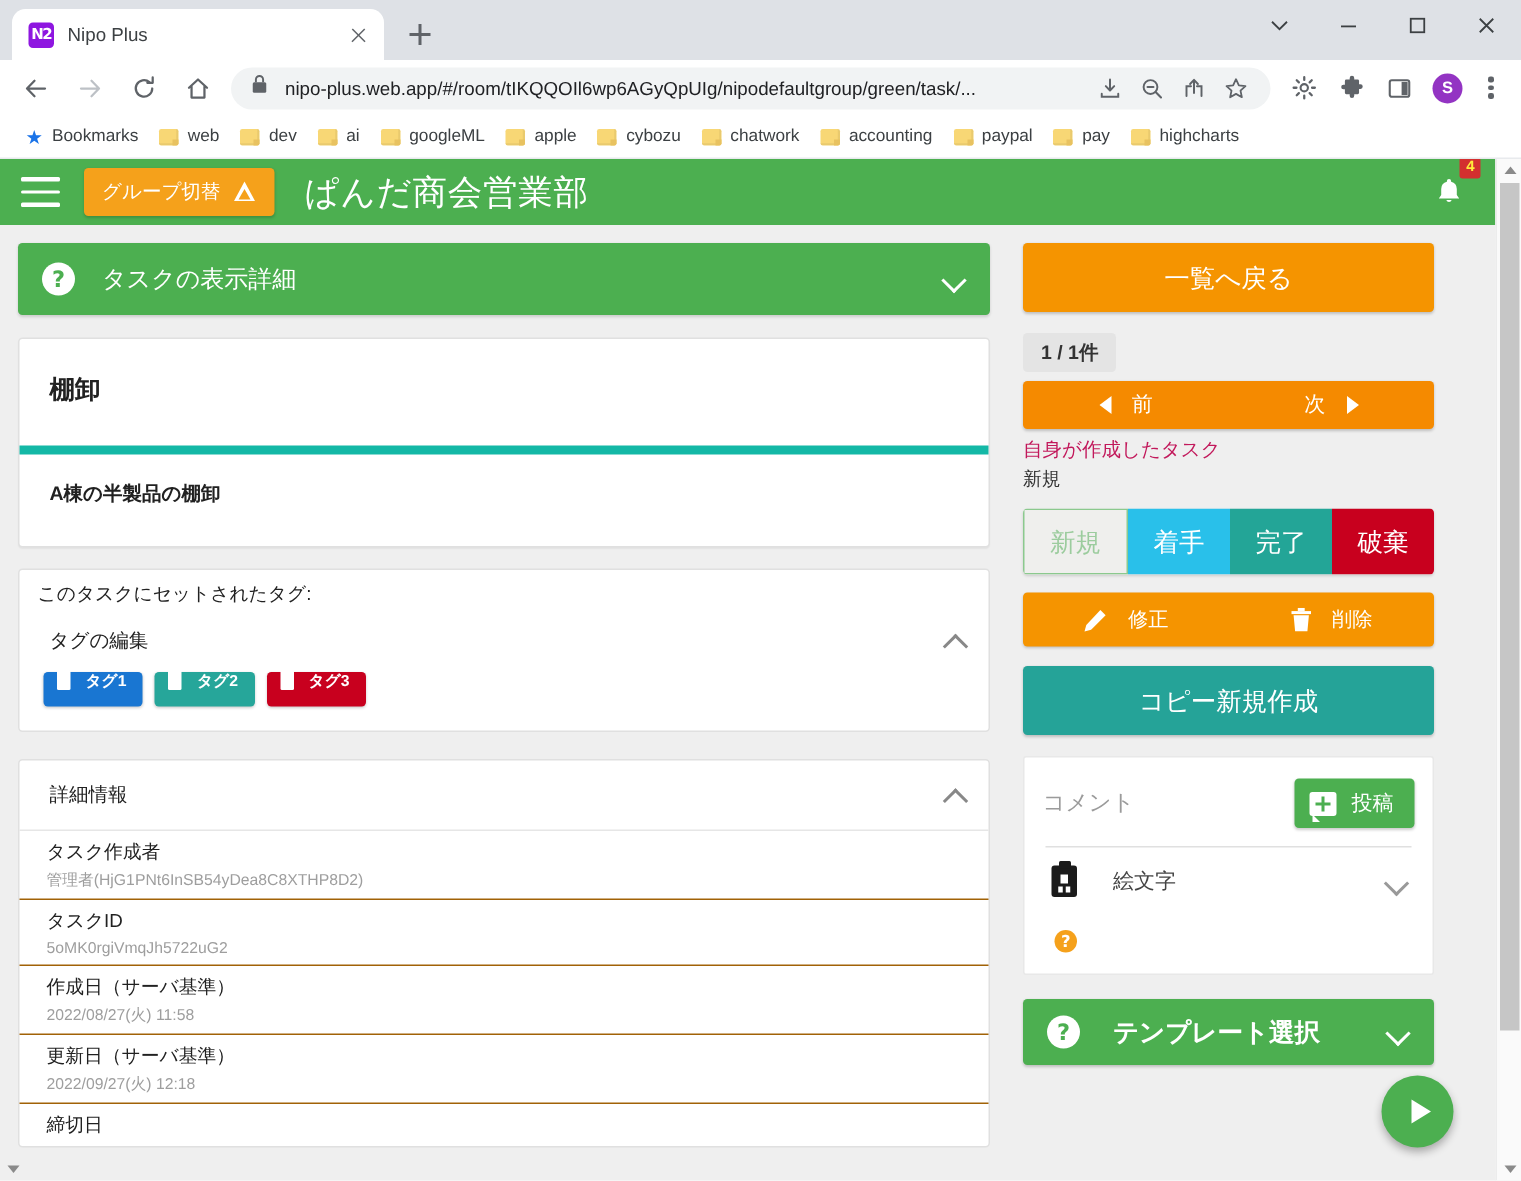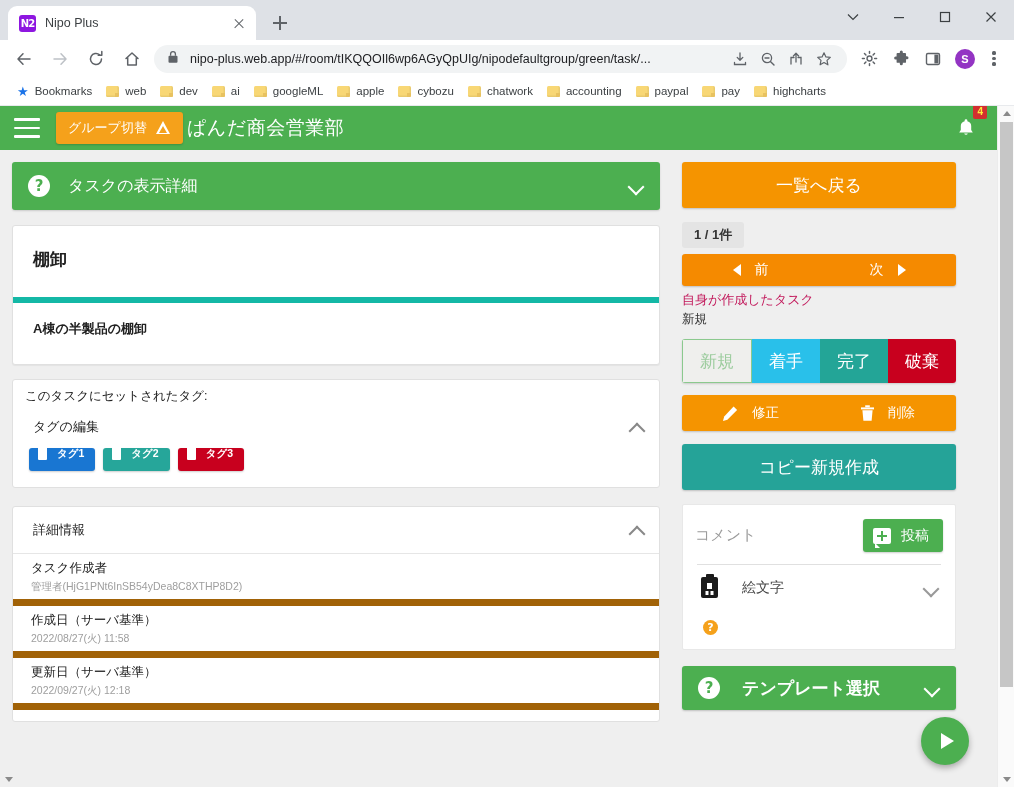--- a/index.html
+++ b/index.html
@@ -135,21 +135,21 @@
   }
   .tri-outline { width:15px; height:14px; position:relative; }
   .tri-outline::before {
     content:''; position:absolute; left:0; top:0; width:0; height:0;
     border-left:7.5px solid transparent; border-right:7.5px solid transparent; border-bottom:13px solid #fff;
   }
   .tri-outline::after {
     content:''; position:absolute; left:3.2px; top:4.6px; width:0; height:0;
     border-left:4.3px solid transparent; border-right:4.3px solid transparent; border-bottom:7.6px solid #f5a11b;
   }
-  .apptitle { margin-left: 4px; color: #fff; font-size: 19px; letter-spacing: .5px; }
+  .apptitle { margin-left: 20px; color: #fff; font-size: 23px; letter-spacing: .5px; }
   .bellwrap { margin-left: auto; position: relative; width: 34px; height: 34px; display:flex;align-items:center;justify-content:center; cursor:pointer;}
   .badge {
     position: absolute; top: -6px; right: -4px; background: #d32f2f; color: #ffeb3b;
     font-size: 10px; font-weight: bold; border-radius: 2px; padding: 1px 4px; line-height: 12px;
   }
 
   
   .content {
     display: flex; gap: 0; padding: 0; height: calc(100% - 44px); overflow: hidden;
     position: relative;
@@ -195,21 +195,21 @@
   .tagchip {
     display:flex; align-items:center; gap:10px; height:23px; padding:0 11px 12px 9px;
     border-radius: 3px; color:#fff; font-size: 10.5px; font-weight: bold;
     box-shadow: 0 1px 2px rgba(0,0,0,.2); cursor:pointer;
   }
   .tagchip .sq { width:9px; height:13px; background:#fff; border-radius:1px; flex:none;}
 
   .infocard { background:#fff; border:1px solid #e0e0e0; border-radius:3px; margin-top:18px; }
   .info-head { display:flex; align-items:center; padding: 14px 14px 14px 20px; font-size:13px; color:#222; border-bottom:1px solid #e6e6e6; cursor:pointer;}
   .info-head .chev { color:#888; }
-  .inforow { padding: 6px 18px 5px; border-bottom: 7px solid #a16207; }
+  .inforow { padding: 6px 18px 5px; border-bottom: 1px solid #a16207; }
   .inforow:last-child { border-bottom: none; }
   .ikey { font-size: 12.5px; color: #212121; }
   .ival { font-size: 10.5px; color: #9e9e9e; margin-top: 3px; }
 
   .fab {
     position: absolute; right: 28px; bottom: 22px; width: 48px; height: 48px;
     border-radius: 50%; background: #4caf50; box-shadow: 0 3px 6px rgba(0,0,0,.3);
     display:flex; align-items:center; justify-content:center; cursor:pointer;
   }
   .fab .play { width:0;height:0;border-top:8px solid transparent;border-bottom:8px solid transparent;border-left:13px solid #fff; margin-left:4px;}
@@ -527,28 +527,33 @@
           <div class="infocard">
             <div class="info-head">
               <span>詳細情報</span>
               <span class="chev up"></span>
             </div>
             <div class="inforow">
               <div class="ikey">タスク作成者</div>
               <div class="ival">管理者(HjG1PNt6InSB54yDea8C8XTHP8D2)</div>
             </div>
             <div class="inforow">
+              <div class="ikey">タスクID</div>
+              <div class="ival">5oMK0rgiVmqJh5722uG2</div>
+            </div>
+            <div class="inforow">
               <div class="ikey">作成日（サーバ基準）</div>
               <div class="ival">2022/08/27(火) 11:58</div>
             </div>
             <div class="inforow">
               <div class="ikey">更新日（サーバ基準）</div>
               <div class="ival">2022/09/27(火) 12:18</div>
             </div>
             <div class="inforow">
+              <div class="ikey">締切日</div>
             </div>
           </div>
         </div>
 
         <div class="rightcol">
           <div class="btn-orange">
             <span>一覧へ戻る</span>
           </div>
 
           <div class="count-pill">1 / 1件</div>

